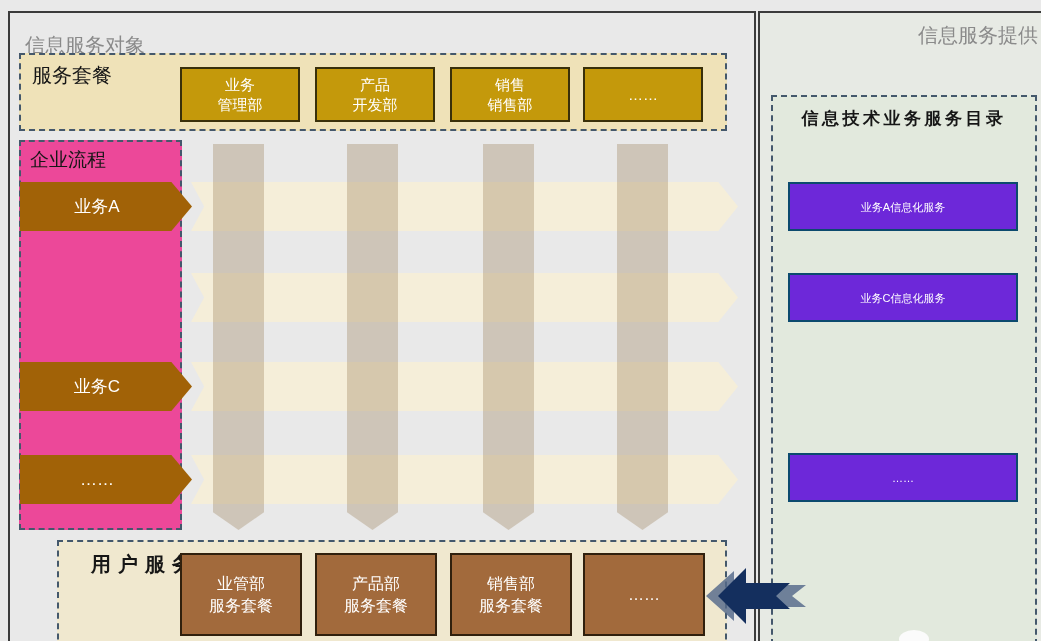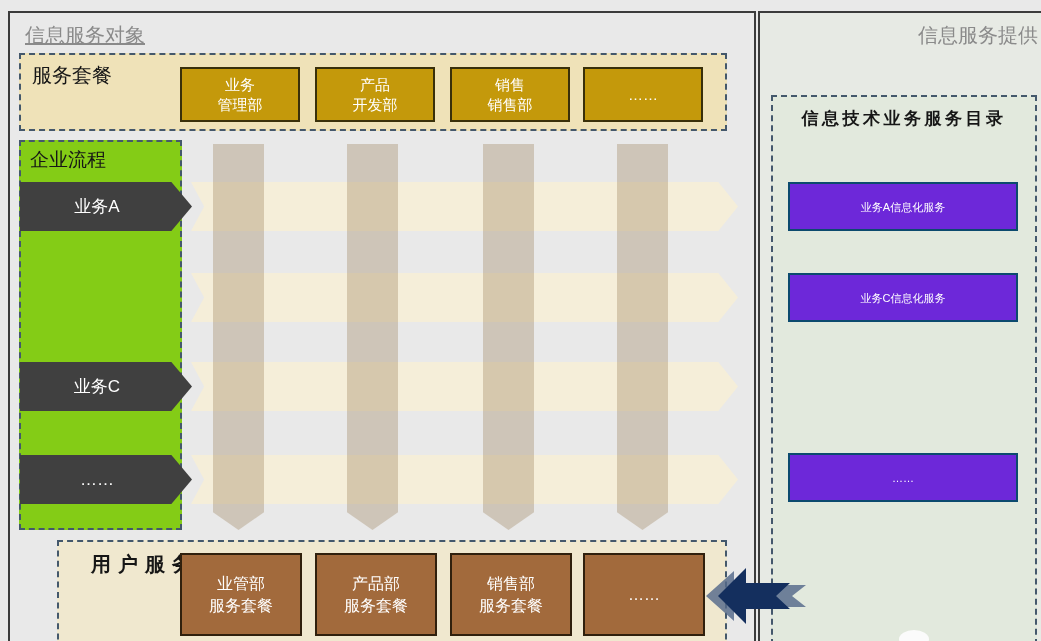--- a/index.html
+++ b/index.html
@@ -6,47 +6,47 @@
   body { font-family:"Liberation Sans","DejaVu Sans",sans-serif; background:#fff; }
   .canvas { position:relative; width:1041px; height:641px; background:#e9e9e9; overflow:hidden; }
 
   .panel { position:absolute; }
   .left-panel { left:8px; top:11px; width:748px; height:640px;
     border:2px solid #3b3b3b; border-bottom:none; background:#e9e9e9; }
   .right-panel { left:758px; top:11px; width:290px; height:640px;
     border:2px solid #3b3b3b; border-bottom:none; border-right:none; background:#e7eae4; }
 
   .panel-header { position:absolute; font-size:20px; color:#8a8a8a; white-space:nowrap; }
-  .header-left { left:25px; top:22px;text-decoration:underline; }
+  .header-left { left:25px; top:32px;text-decoration:underline; }
   .header-right { left:908px; top:22px; width:133px; overflow:hidden;margin-left:10px; }
 
   .dashed-box { position:absolute; border:2px dashed #44586c; }
   .dept-box { left:19px; top:53px; width:708px; height:78px; background:#efe2b8; }
-  .process-box { left:19px; top:140px; width:163px; height:390px; background:#84cc16; }
+  .process-box { left:19px; top:140px; width:163px; height:390px; background:#ec4899; }
   .package-box { left:57px; top:540px; width:670px; height:110px; background:#f0e8cf; }
   .catalog-box { left:771px; top:95px; width:266px; height:560px; background:#e2e9dd; }
 
   .box-label { position:absolute; color:#161616; white-space:nowrap; }
   .dept-label { left:11px; top:7px; font-size:20px; }
   .process-label { left:9px; top:5px; font-size:19px; }
   .package-label { left:32px; top:9px; font-size:20px; font-weight:bold; letter-spacing:7px; }
   .catalog-title { left:0; right:0; top:10px; text-align:center; font-size:17px; font-weight:bold; letter-spacing:3.5px; }
 
   .btn { position:absolute; display:flex; flex-direction:column; align-items:center;
     justify-content:center; color:#fff; text-align:center; line-height:20px; }
   .gold-btn { width:120px; height:55px; top:12px; background:#c4990b; border:2px solid #39300a; font-size:15px; }
   .brown-btn { width:122px; height:83px; top:11px; background:#a26a3c; border:2px solid #30200d; font-size:16px; line-height:22px; }
   .green-btn { left:15px; width:230px; height:49px; background:#6d28d9; border:2px solid #0c4a6e; font-size:11px; }
 
   .band { position:absolute; left:191px; width:547px; height:49px; background:#f5eed9;
     clip-path:polygon(0 0, 96.4% 0, 100% 50%, 96.4% 100%, 0 100%, 2.4% 50%); }
   .vcol { position:absolute; top:144px; width:51px; height:386px; background:rgba(150,120,80,0.32);
     clip-path:polygon(0 0, 100% 0, 100% 95.4%, 50% 100%, 0 95.4%); }
 
-  .flow-arrow { position:absolute; left:20px; width:172px; height:49px; background:#404040;
+  .flow-arrow { position:absolute; left:20px; width:172px; height:49px; background:#a16207;
     clip-path:polygon(0 0, 88% 0, 100% 50%, 88% 100%, 0 100%);
     display:flex; align-items:center; justify-content:center; padding-right:18px;
     color:#fff; font-size:17px;
     filter:drop-shadow(0 0 1px #55300e); }
 
   .blue-arrow-svg { position:absolute; left:695px; top:560px; z-index:40; }
   .white-dot { position:absolute; left:899px; top:630px; width:30px; height:18px;
     border-radius:50%; background:#fbfbfb; z-index:6; }
 </style>
 </head>

